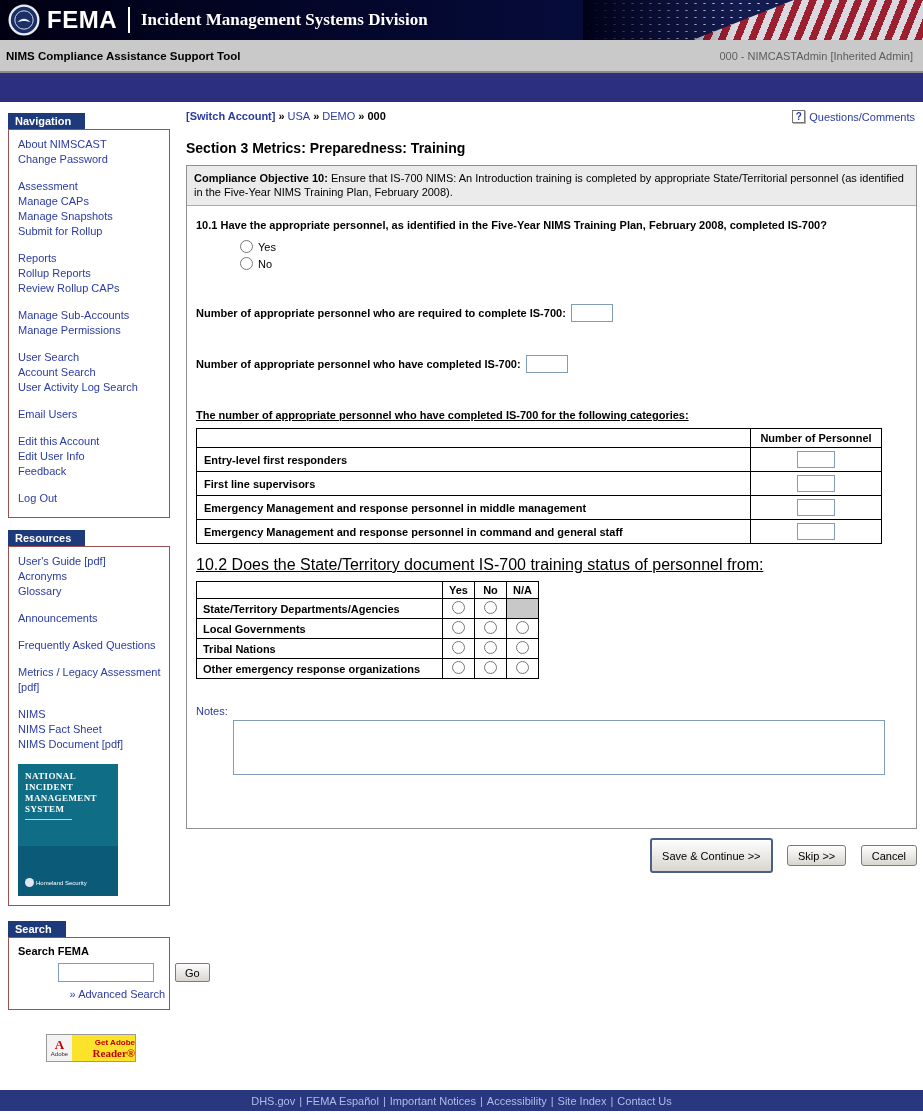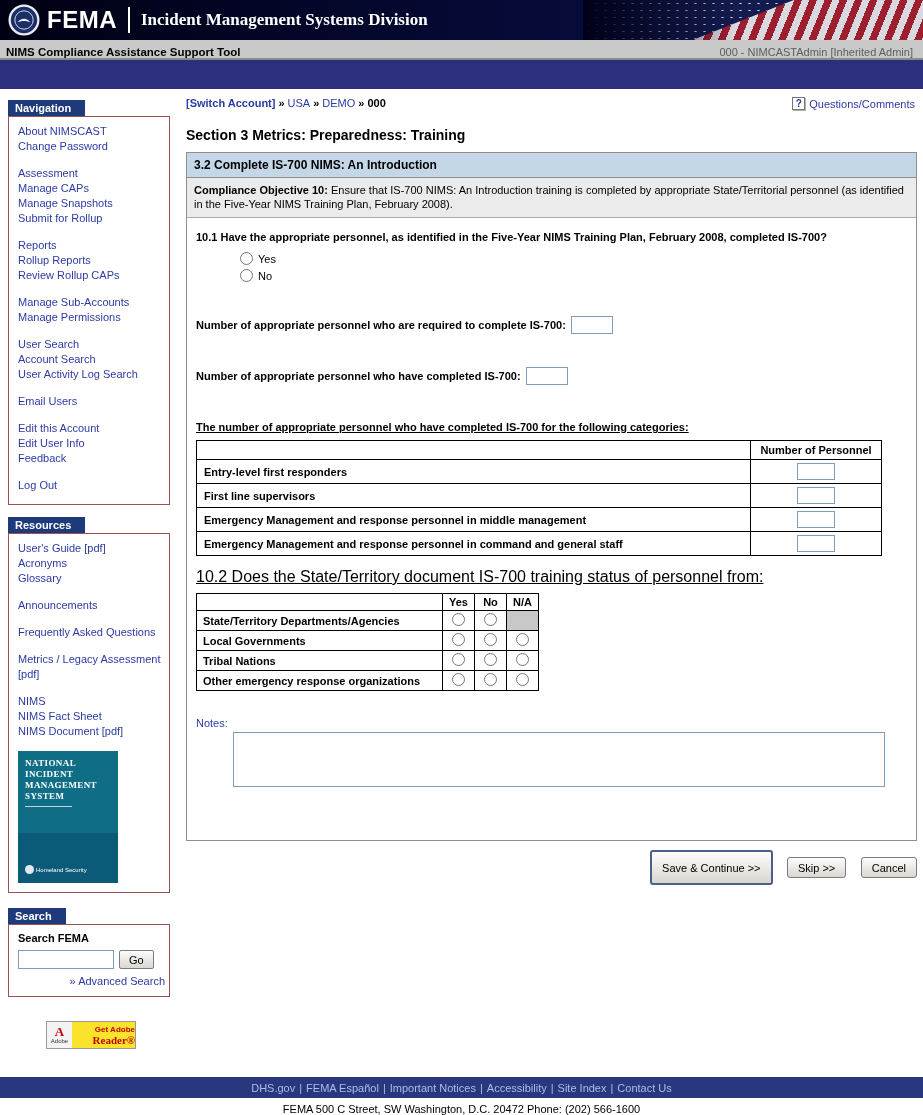--- a/index.html
+++ b/index.html
@@ -11,21 +11,21 @@
   .seal { width:32px; height:32px; flex-shrink:0; z-index:3; }
   .fema-text { color:#fff; font-size:24px; font-weight:bold; letter-spacing:.5px; margin-left:7px; z-index:3; }
   .hdr-divider { width:2px; height:26px; background:#fff; margin:0 11px; z-index:3; }
   .division { color:#fff; font-family:"Liberation Serif", serif; font-weight:bold; font-size:17px; white-space:nowrap; z-index:3; }
   .flag { position:absolute; right:0; top:0; width:340px; height:40px; background:repeating-linear-gradient(112deg,#9c1f30 0 7px,#d9d9df 7px 14px); }
   .flag-blue { position:absolute; left:0; top:0; width:62%; height:100%; background:#141b4e; clip-path:polygon(0 0,100% 0,52% 100%,0 100%);
     background-image:radial-gradient(#cfd6e8 .9px, transparent 1.2px); background-size:9px 7px; }
   .flag-fade { position:absolute; left:0; top:0; width:45%; height:100%; background:linear-gradient(to right,#000018,rgba(0,0,24,0)); }
 
   
-  .app-bar { height:20px; background:#c9c9c9; border-bottom:2px solid #8b8b8b; display:flex; justify-content:space-between; align-items:flex-end; padding:0 10px 0 6px; }
+  .app-bar { height:33px; background:#c9c9c9; border-bottom:2px solid #8b8b8b; display:flex; justify-content:space-between; align-items:center; padding:0 10px 0 6px; }
   .app-title { font-size:11.5px; font-weight:bold; }
   .user-status { font-size:11px; color:#5d5d5d; }
 
   .blue-strip { height:29px; background:#2c2f7d; }
 
   
   .layout { display:flex; align-items:flex-start; min-height:988px; }
   .sidebar { width:178px; flex-shrink:0; padding:9px 0 0 8px; }
   .content { flex:1; padding:4px 10px 0 8px; }
 
@@ -38,21 +38,21 @@
   .side-section { margin-bottom:10px; }
   .side-section.res { margin-bottom:13px; }
 
   .cover { width:100px; height:132px; margin-top:6px; background:linear-gradient(to bottom,#0f6e86 0 62%,#0b5a78 62% 100%); position:relative; padding:7px 7px; }
   .cover-title { color:#fff; font-family:"Liberation Serif", serif; font-size:9px; font-weight:bold; line-height:11px; letter-spacing:.4px; }
   .cover-rule { height:1px; background:#bfd4dd; width:55%; margin-top:4px; }
   .cover-org { position:absolute; left:7px; bottom:9px; color:#fff; font-size:6px; display:flex; align-items:center; gap:2px; }
   .cover-org-dot { width:9px; height:9px; border-radius:50%; background:#dfe8f0; flex-shrink:0; }
 
   .search-label { font-weight:bold; margin-bottom:6px; }
-  .search-row { display:flex; gap:5px; align-items:flex-start; }
+  .search-row { display:flex; gap:21px; align-items:flex-start;margin-left:40px; }
   .search-input { width:96px; height:19px; border:1px solid #7f9db9; font-size:11px; padding:0 2px; font-family:"Liberation Sans",sans-serif; }
   .go-btn { font-size:11px; height:19px; padding:0 9px; background:linear-gradient(#fdfdfd,#d9d6cf); border:1px solid #7b7b7b; border-radius:2px; font-family:"Liberation Sans",sans-serif; cursor:pointer; }
   .advanced { display:block; text-align:right; margin-top:6px; }
 
   .adobe { margin:24px 0 0 38px; display:flex; width:90px; height:28px; border:1px solid #999; background:#fff; }
   .adobe-left { width:25px; display:flex; flex-direction:column; align-items:center; justify-content:center; background:#f3f3f3; }
   .adobe-a { color:#cc0000; font-weight:bold; font-size:13px; line-height:12px; font-family:"Liberation Serif",serif; }
   .adobe-brand { font-size:6px; color:#333; }
   .adobe-right { flex:1; background:#fce32b; color:#c00000; display:flex; flex-direction:column; justify-content:center; padding-left:4px;align-items:flex-end; }
   .adobe-l1 { font-size:8px; font-weight:bold; line-height:9px; }
@@ -248,21 +248,20 @@
       </div>
       <a class="help-link">
         <span class="help-icon">?</span>
         <span>Questions/Comments</span>
       </a>
     </div>
 
     <div class="page-title">Section 3 Metrics: Preparedness: Training</div>
 
     <div class="form-box">
-      <div class="section-hdr">3.2 Complete IS-700 NIMS: An Introduction</div>
       <div class="objective"><b>Compliance Objective 10:</b><span> Ensure that IS-700 NIMS: An Introduction training is completed by appropriate State/Territorial personnel (as identified in the Five-Year NIMS Training Plan, February 2008).</span></div>
 
       <div class="form-body">
 
         <div class="q-text">10.1 Have the appropriate personnel, as identified in the Five-Year NIMS Training Plan, February 2008, completed IS-700?</div>
         <div class="radio-block">
           <label class="radio-line">
             <input type="radio" name="q101" style="">
             <span>Yes</span>
           </label>

